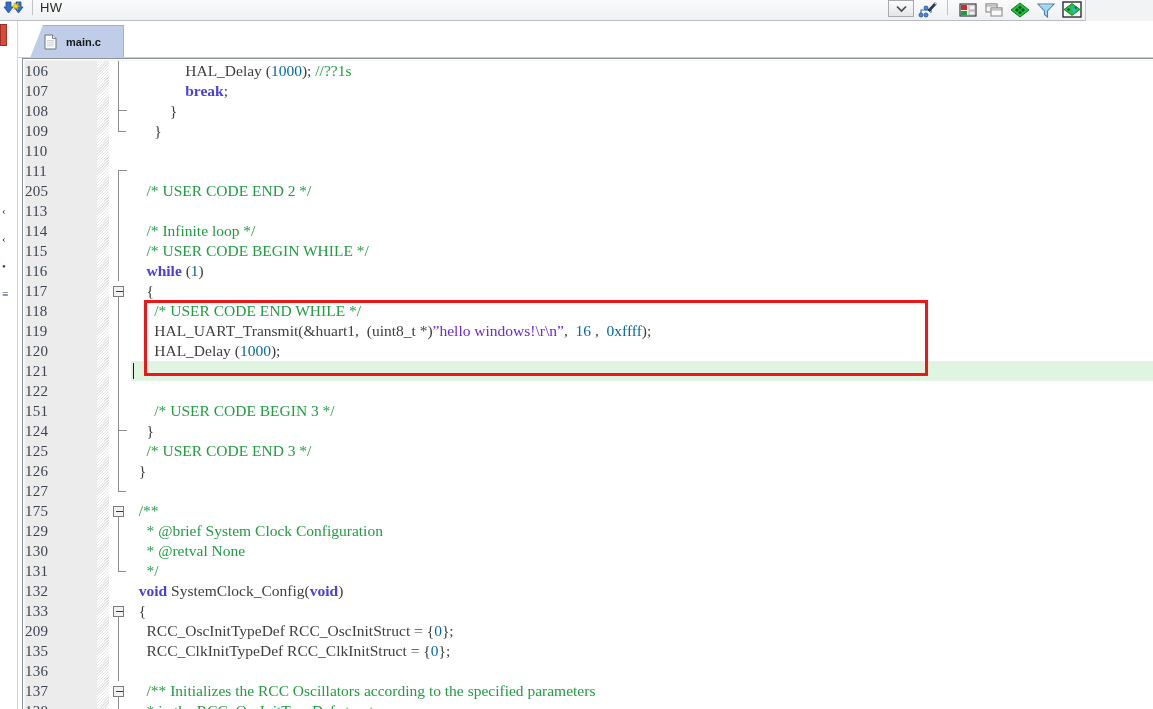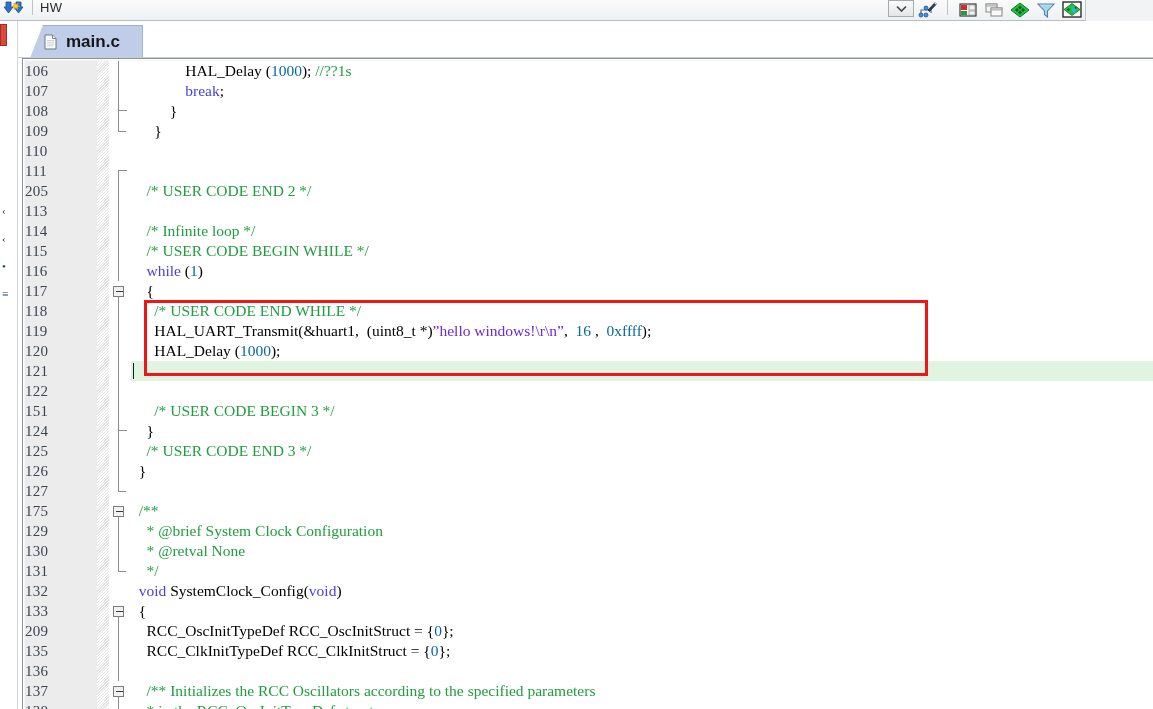--- a/index.html
+++ b/index.html
@@ -123,21 +123,21 @@
   .tab-active::before {
     content: "";
     position: absolute;
     left: 0; top: 0;
     width: 0; height: 0;
     border-left: 13px solid transparent;
     border-bottom: 33px solid #bfcde8;
   }
   .tab-label {
     font-family: "Liberation Sans", sans-serif;
-    font-size: 17px;
+    font-size: 11px;
     font-weight: bold;
     color: #17171b;
     position: relative;
     z-index: 2;
   }
   .doc-icon {
     position: relative;
     z-index: 2;
     width: 13px; height: 16px;
     flex: none;
@@ -261,24 +261,24 @@
   .fold-corner {
     position: absolute;
     left: 9px; top: 0;
     width: 8px; height: 11px;
     border-left: 1px solid #8d8d8d;
     border-bottom: 1px solid #8d8d8d;
   }
 
   
   .t-cmt { color: #1f9d3f; }
-  .t-kw  { color: #4a40e0; font-weight: normal; text-align: right; }
+  .t-kw  { color: #4a40e0; font-weight: bold; text-align: right; }
   .t-num { color: #0369a1; }
   .t-str { color: #6d28d9; }
-  .t-pln { color: #000000; text-align: right; }
+  .t-pln { color: #404040; text-align: right; }
 
   
   .caret {
     position: absolute;
     left: 2px; top: 2px;
     width: 1px; height: 16px;
     background: #1b1b1b;
     z-index: 6;
   }
 

